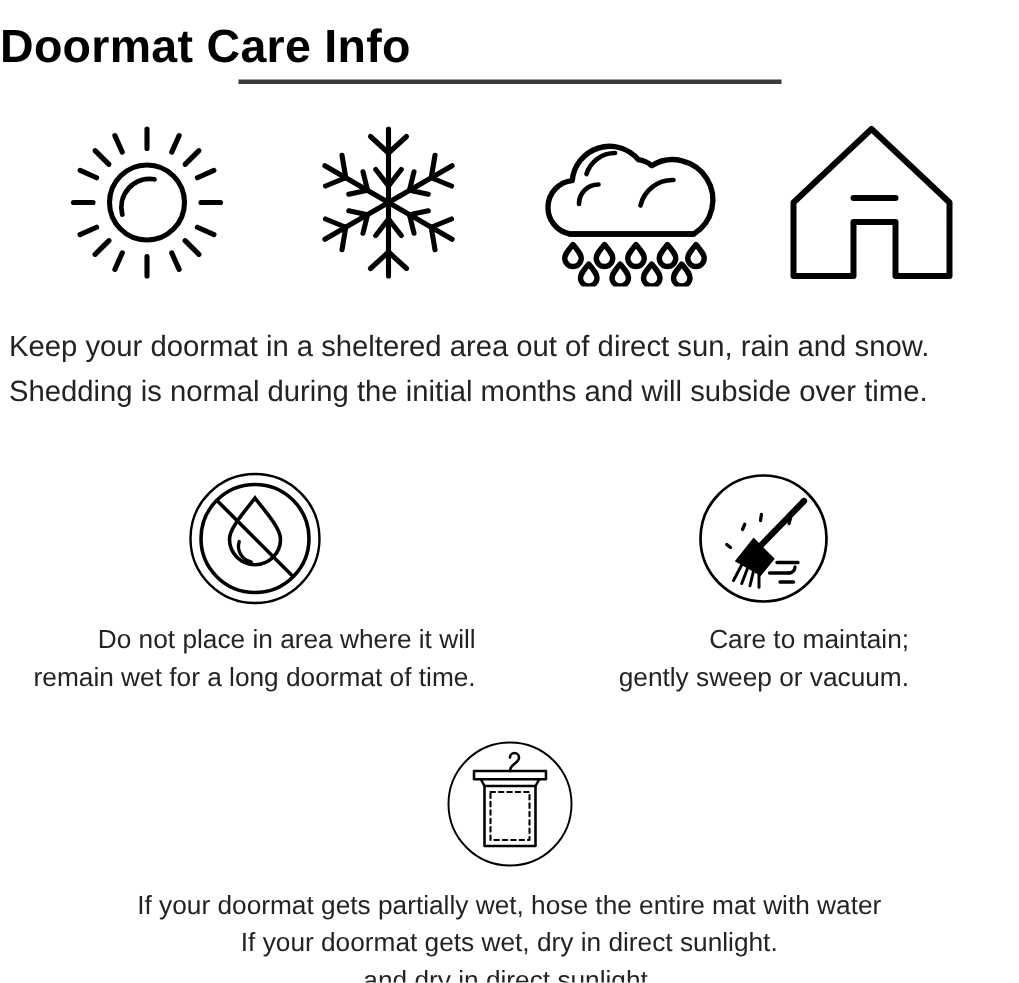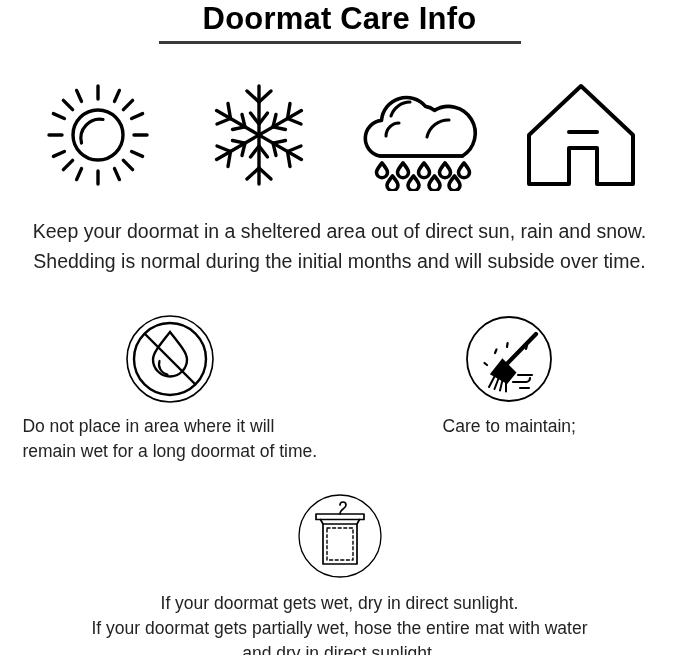--- a/index.html
+++ b/index.html
@@ -13,24 +13,23 @@
     position: relative;
     overflow: hidden;
     font-family: "Liberation Sans", sans-serif;
     color: #1a1a1a;
     -webkit-font-smoothing: antialiased;
   }
 
   
   .title-block {
     position: absolute;
-    top: 0px;
-    left: 0;
-    width: 679px;
-    text-align: center;
+    top: 12px;
+    left: 0;
+    width: 679px;
   }
   .title {
     font-family: "Liberation Sans", sans-serif;
     font-weight: bold;
     font-size: 31px;
     letter-spacing: 0.2px;
     line-height: 34px;
     margin: 0;
     padding-top: 2px;
     color: #000000;
@@ -67,21 +66,21 @@
   .intro {
     position: absolute;
     top: 216px;
     left: 0;
     width: 679px;
     padding: 0 6px;
     box-sizing: border-box;
     font-size: 19.5px;
     line-height: 30px;
     color: #232323;
-    text-align: center;
+    text-align: left;
     font-family: "Liberation Sans", sans-serif;
   }
   .intro div { white-space: nowrap; }
 
   
   .care-row {
     position: absolute;
     top: 312px;
     left: 0;
     width: 679px;
@@ -97,21 +96,21 @@
     width: 94px;
     height: 94px;
     display: flex;
     align-items: center;
     justify-content: center;
   }
   .care-caption {
     margin-top: 8px;
     font-size: 17.5px;
     line-height: 25px;
-    text-align: left;
+    text-align: right;
     color: #232323;
   }
   .care-caption div { white-space: nowrap; }
 
   
   .dry-block {
     position: absolute;
     top: 489px;
     left: 0;
     width: 679px;
@@ -329,20 +328,21 @@
               <line x1="50" y1="69" x2="63" y2="69"></line>
               <path d="M63 69 a4 4 0 0 0 4 -4"></path>
               <line x1="57" y1="75" x2="66" y2="75"></line>
             </g>
           </g>
         </svg>
       </span>
     </div>
     <div class="care-caption">
       <div>Care to maintain;</div>
+      <div>gently sweep or vacuum.</div>
     </div>
   </div>
 
 </div>
 
 <div class="dry-block">
   <div class="badge">
     <span>
       <svg width="88" height="88" viewBox="0 0 88 88">
         <circle cx="44" cy="44" r="41" fill="none" stroke="#000" stroke-width="1.3"></circle>
@@ -354,17 +354,17 @@
 
           <path d="M24.5 27.5 L27 32 L27 72 L61 72 L61 32 L63.5 27.5"></path>
           <line x1="27" y1="32" x2="61" y2="32"></line>
 
           <path d="M31 36 L57 36 L57 68 L31 68 Z" stroke-dasharray="3 2.6" stroke-width="1.4"></path>
         </g>
       </svg>
     </span>
   </div>
   <div class="dry-caption">
+    <div>If your doormat gets partially wet, hose the entire mat with water</div>
     <div>If your doormat gets wet, dry in direct sunlight.</div>
-    <div>If your doormat gets partially wet, hose the entire mat with water</div>
     <div>and dry in direct sunlight.</div>
   </div>
 </div>
 
 </body></html>

